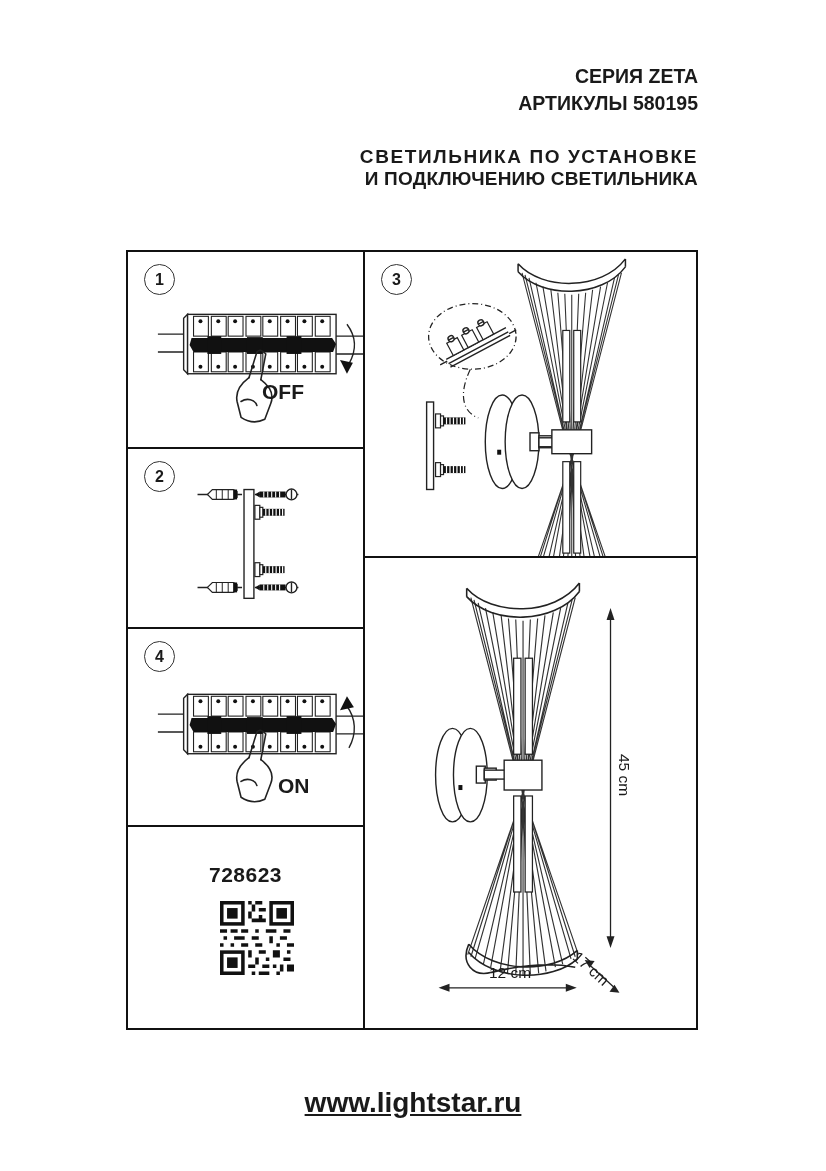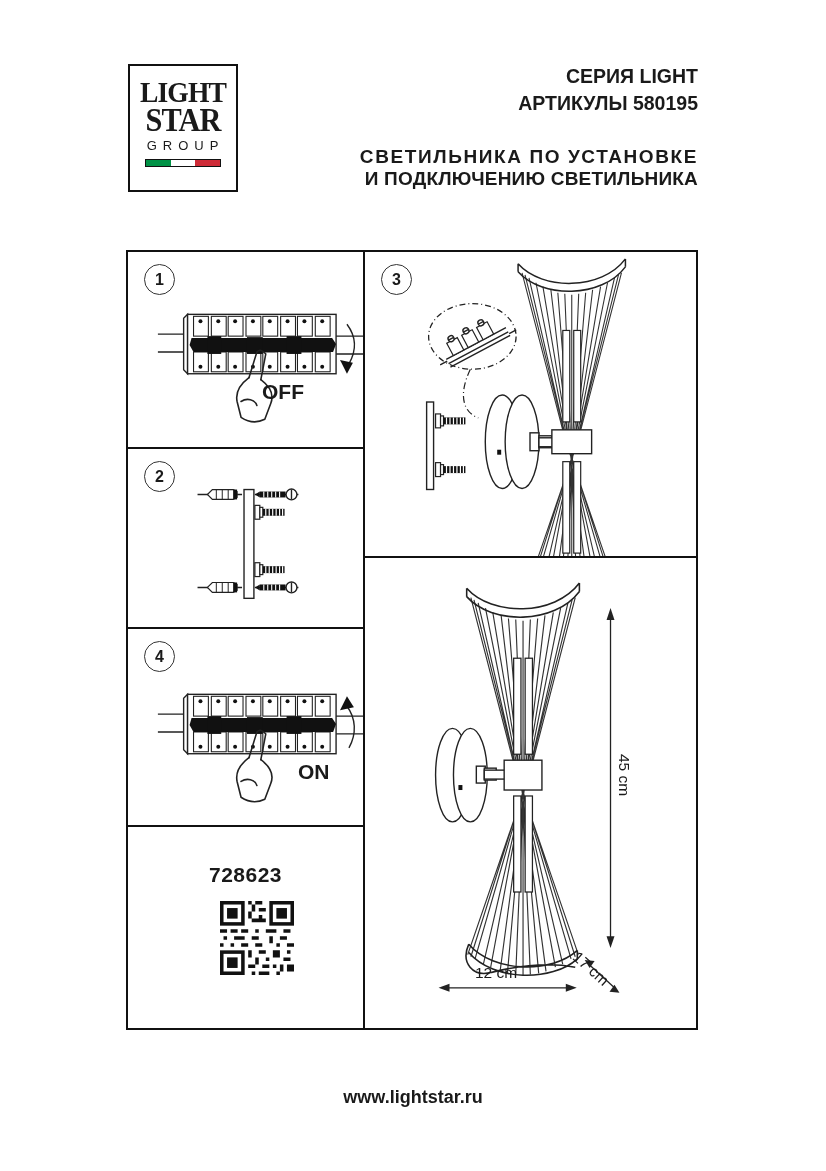--- a/index.html
+++ b/index.html
@@ -30,32 +30,32 @@
   .panel{position:relative;box-sizing:border-box;}
   .pb{border-bottom:2px solid #111;}
   #p1{height:197px;} #p2{height:180px;} #p4{height:198px;} #pqr{flex:1;}
   #p3{height:306px;} #pdim{flex:1;}
   .art{position:absolute;left:0;top:0;width:100%;height:100%;}
   .badge{position:absolute;left:16px;top:12px;width:29px;height:29px;border:1.6px solid #333;
          border-radius:50%;display:flex;align-items:center;justify-content:center;
          font-size:16px;font-weight:bold;background:#fff;z-index:3;}
   .swlabel{position:absolute;font-size:21px;font-weight:bold;z-index:3;}
   #off-label{left:134px;top:128px;}
-  #on-label{left:150px;top:131px;margin-left:20px;}
+  #on-label{left:150px;top:145px;}
   #qr-num{position:absolute;left:0;top:36px;width:100%;text-align:center;
           font-size:21px;font-weight:bold;letter-spacing:.5px;}
   #qr-svg{position:absolute;left:92px;top:74px;}
   
   .dim{position:absolute;font-size:15.5px;z-index:3;white-space:nowrap;}
   #dim-h{left:268px;top:196px;transform:rotate(90deg);transform-origin:0 0;}
-  #dim-w{left:110px;top:406px;width:70px;}
+  #dim-w{left:110px;top:406px;width:70px;text-align:center;}
   #dim-d{left:216px;top:390px;transform:rotate(42deg);transform-origin:0 0;}
   
   #footer{position:absolute;left:0;top:1087px;width:100%;text-align:center;
-          font-size:18px;font-weight:bold;}
+          font-size:28px;font-weight:bold;text-decoration:underline;}
   svg{display:block;}
   .ink{stroke:#222;fill:none;stroke-width:1.4;}
   .wfill{fill:#fff;stroke:#222;stroke-width:1.4;}
 </style>
 </head>
 <body>
 
 <div id="page">
 
   <svg width="0" height="0" style="position:absolute">
@@ -142,33 +142,23 @@
       </g>
 
       <g id="anchor">
         <path d="M0 0 L5 -5 H26 L30 -3 V3 L26 5 H5 Z" fill="#fff" stroke="#222" stroke-width="1.2"></path>
         <path stroke="#222" stroke-width="1" d="M9 -5 V5 M15 -5 V5 M21 -5 V5"></path>
         <rect x="26" y="-5" width="4" height="10" fill="#111"></rect>
       </g>
     </defs>
   </svg>
 
-  <div id="logo">
-    <div class="l1">LIGHT</div>
-    <div class="l2">STAR</div>
-    <div class="l3">GROUP</div>
-    <div id="flag">
-      <div style="background:#009246"></div>
-      <div style="background:#ffffff"></div>
-      <div style="background:#ce2b37"></div>
-    </div>
-  </div>
 
   <div class="hdr" id="hdr-top">
-    <div>СЕРИЯ LIGHT</div>
+    <div>СЕРИЯ ZETA</div>
     <div>АРТИКУЛЫ 580195</div>
   </div>
 
   <div class="hdr" id="hdr-title">
     <div class="t1">СВЕТИЛЬНИКА ПО УСТАНОВКЕ</div>
     <div class="t2">И ПОДКЛЮЧЕНИЮ СВЕТИЛЬНИКА</div>
   </div>
 
   <div id="tbl">
 

